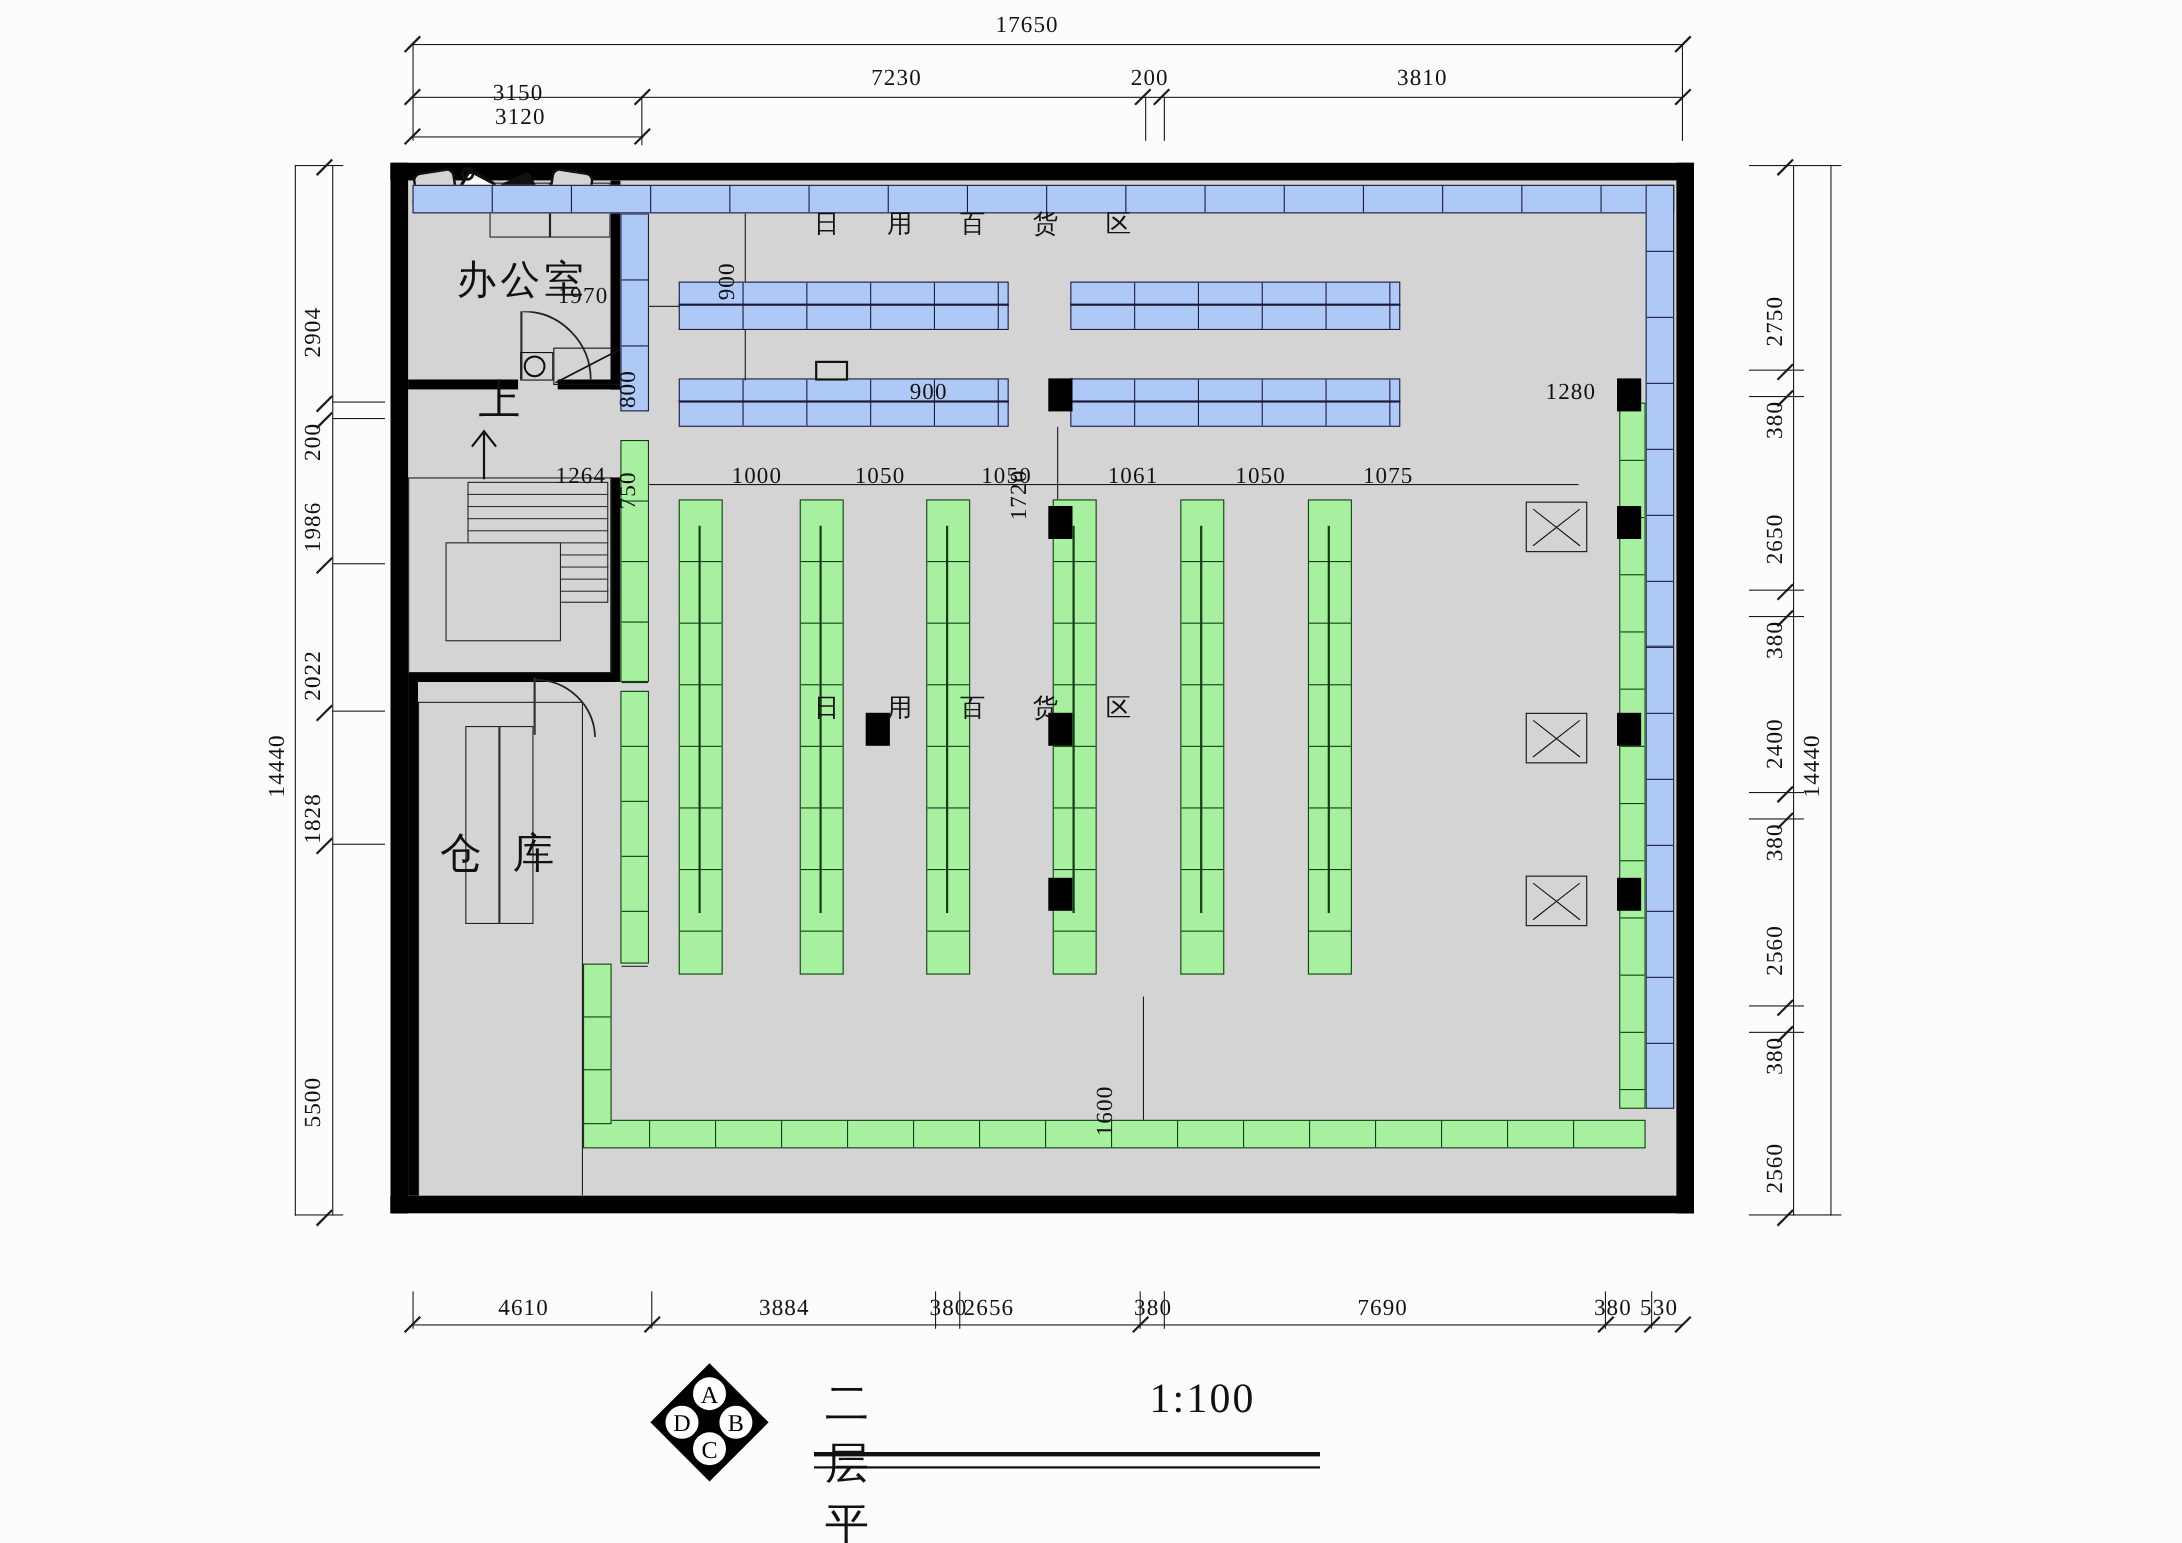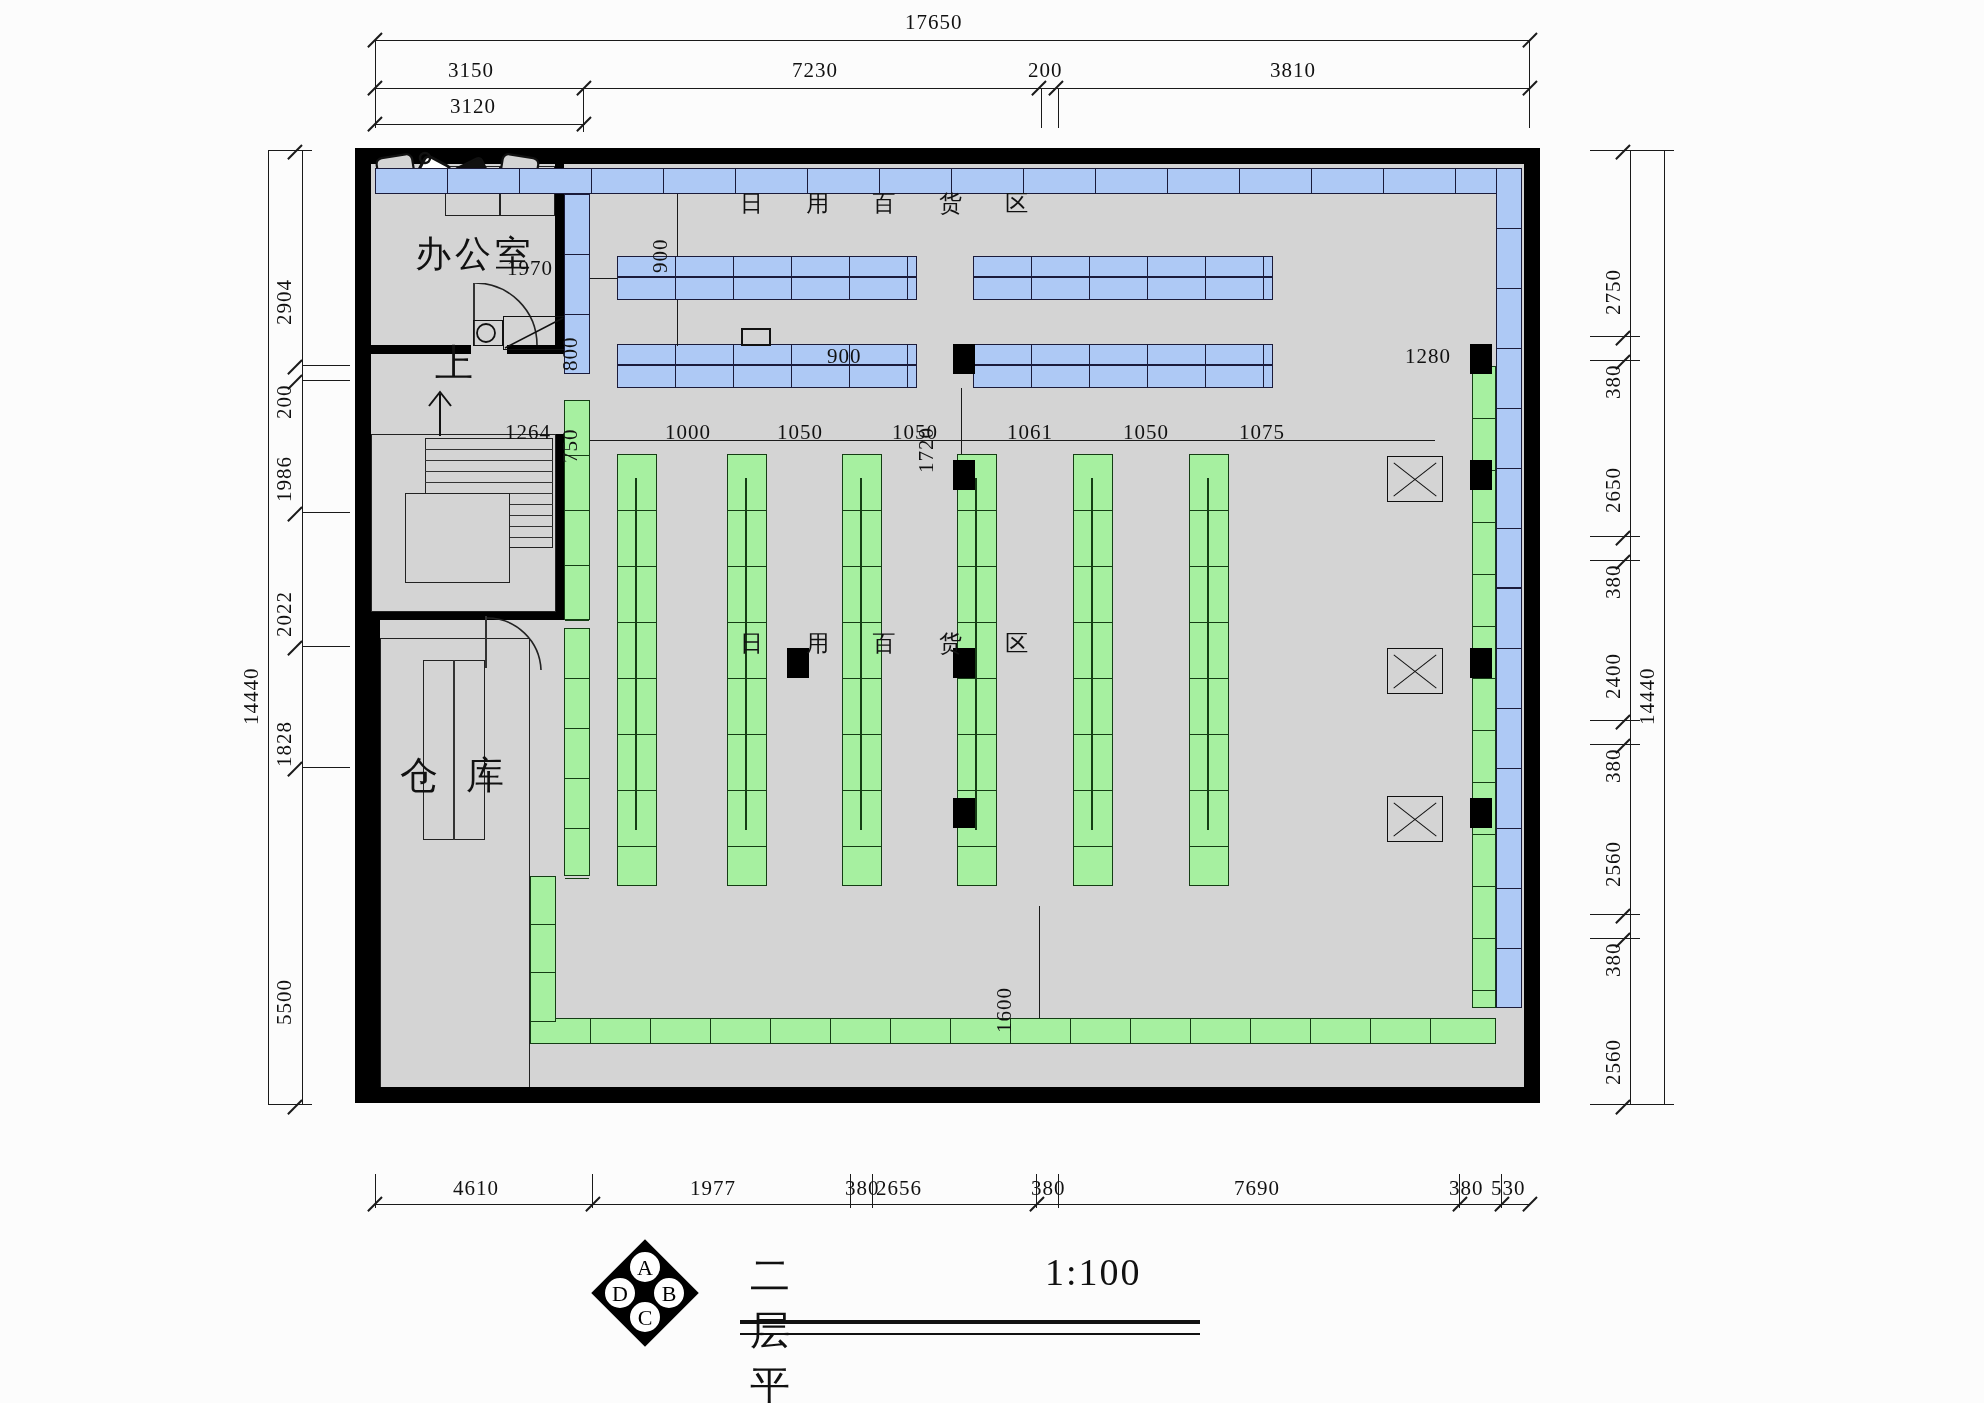--- a/index.html
+++ b/index.html
@@ -56,21 +56,21 @@
   <div class="tick" style="left:374px;top:30px;"></div>
   <div class="tick" style="left:1529px;top:30px;"></div>
   <div class="dtxt" style="left:905px;top:10px;">17650</div>
 
   <div class="dimline h" style="left:375px;top:88px;width:1155px;"></div>
   <div class="tick" style="left:374px;top:78px;"></div>
   <div class="tick" style="left:583px;top:78px;"></div>
   <div class="tick" style="left:1038px;top:78px;"></div>
   <div class="tick" style="left:1055px;top:78px;"></div>
   <div class="tick" style="left:1529px;top:78px;"></div>
-  <div class="dtxt" style="left:448px;top:58px;">3150</div>
+  <div class="dtxt" style="left:448px;top:72px;">3150</div>
   <div class="dtxt" style="left:792px;top:58px;">7230</div>
   <div class="dtxt" style="left:1028px;top:58px;">200</div>
   <div class="dtxt" style="left:1270px;top:58px;">3810</div>
   <div class="ext" style="left:1041px;top:88px;height:40px;"></div>
   <div class="ext" style="left:1058px;top:88px;height:40px;"></div>
 
   <div class="dimline h" style="left:375px;top:124px;width:210px;"></div>
   <div class="tick" style="left:374px;top:114px;"></div>
   <div class="tick" style="left:583px;top:114px;"></div>
   <div class="dtxt" style="left:450px;top:94px;">3120</div>
@@ -158,21 +158,21 @@
   <div class="ext" style="left:375px;top:1174px;height:34px;"></div>
   <div class="ext" style="left:592px;top:1174px;height:34px;"></div>
   <div class="ext" style="left:850px;top:1174px;height:34px;"></div>
   <div class="ext" style="left:872px;top:1174px;height:34px;"></div>
   <div class="ext" style="left:1036px;top:1174px;height:34px;"></div>
   <div class="ext" style="left:1058px;top:1174px;height:34px;"></div>
   <div class="ext" style="left:1459px;top:1174px;height:34px;"></div>
   <div class="ext" style="left:1501px;top:1174px;height:34px;"></div>
 
   <div class="dtxt" style="left:453px;top:1176px;">4610</div>
-  <div class="dtxt" style="left:690px;top:1176px;">1977</div>
+  <div class="dtxt" style="left:690px;top:1176px;">3884</div>
   <div class="dtxt" style="left:845px;top:1176px;">380</div>
   <div class="dtxt" style="left:876px;top:1176px;">2656</div>
   <div class="dtxt" style="left:1031px;top:1176px;">380</div>
   <div class="dtxt" style="left:1234px;top:1176px;">7690</div>
   <div class="dtxt" style="left:1449px;top:1176px;">380</div>
   <div class="dtxt" style="left:1491px;top:1176px;">530</div>
 </div>
 
 <div id="plan">
 

